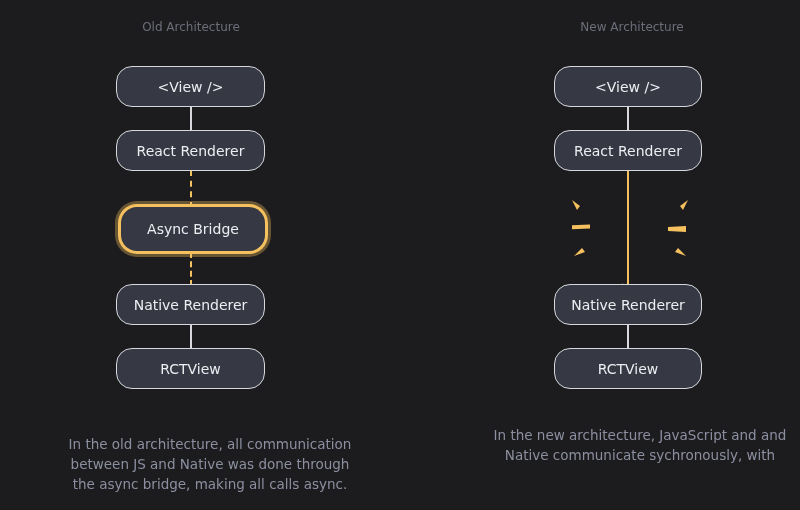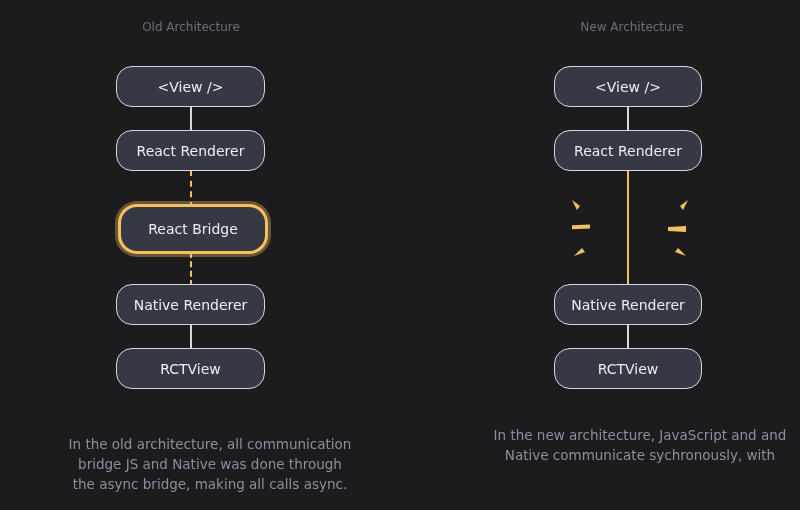--- a/index.html
+++ b/index.html
@@ -20,27 +20,27 @@
 <div class="line" style="left:190px;top:106px;height:26px;"></div>
 <div class="dash" style="left:190px;top:170px;height:38px;"></div>
 <div class="dash" style="left:190px;top:252px;height:34px;"></div>
 <div class="line" style="left:190px;top:322px;height:28px;"></div>
 
 <div style="position:absolute;left:182px;top:196px;color:#f5c05e;font-size:14px;">⌄</div>
 <div style="position:absolute;left:182px;top:276px;color:#f5c05e;font-size:14px;">⌄</div>
 
 <div class="box" style="left:116px;top:66px;width:149px;height:41px;">&lt;View /&gt;</div>
 <div class="box" style="left:116px;top:130px;width:149px;height:41px;">React Renderer</div>
-<div class="box glow" style="left:121px;top:207px;width:144px;height:44px;">React Bridge</div>
+<div class="box glow" style="left:121px;top:207px;width:144px;height:44px;">Async Bridge</div>
 <div class="box" style="left:116px;top:284px;width:149px;height:41px;">Native Renderer</div>
 <div class="box" style="left:116px;top:348px;width:149px;height:41px;">RCTView</div>
 
 <div class="caption" style="left:20px;top:425px;width:380px;margin-top:9px;">
   <div>In the old architecture, all communication</div>
-  <div>bridge JS and Native was done through</div>
+  <div>between JS and Native was done through</div>
   <div>the async bridge, making all calls async.</div>
 </div>
 
 <div class="title" style="left:532px;">New Architecture</div>
 
 <div class="line" style="left:627px;top:106px;height:26px;"></div>
 <div class="solid" style="left:627px;top:170px;height:114px;"></div>
 <div style="position:absolute;left:619px;top:274px;color:#f5c05e;font-size:14px;">⌄</div>
 <div class="line" style="left:627px;top:322px;height:28px;"></div>
 

